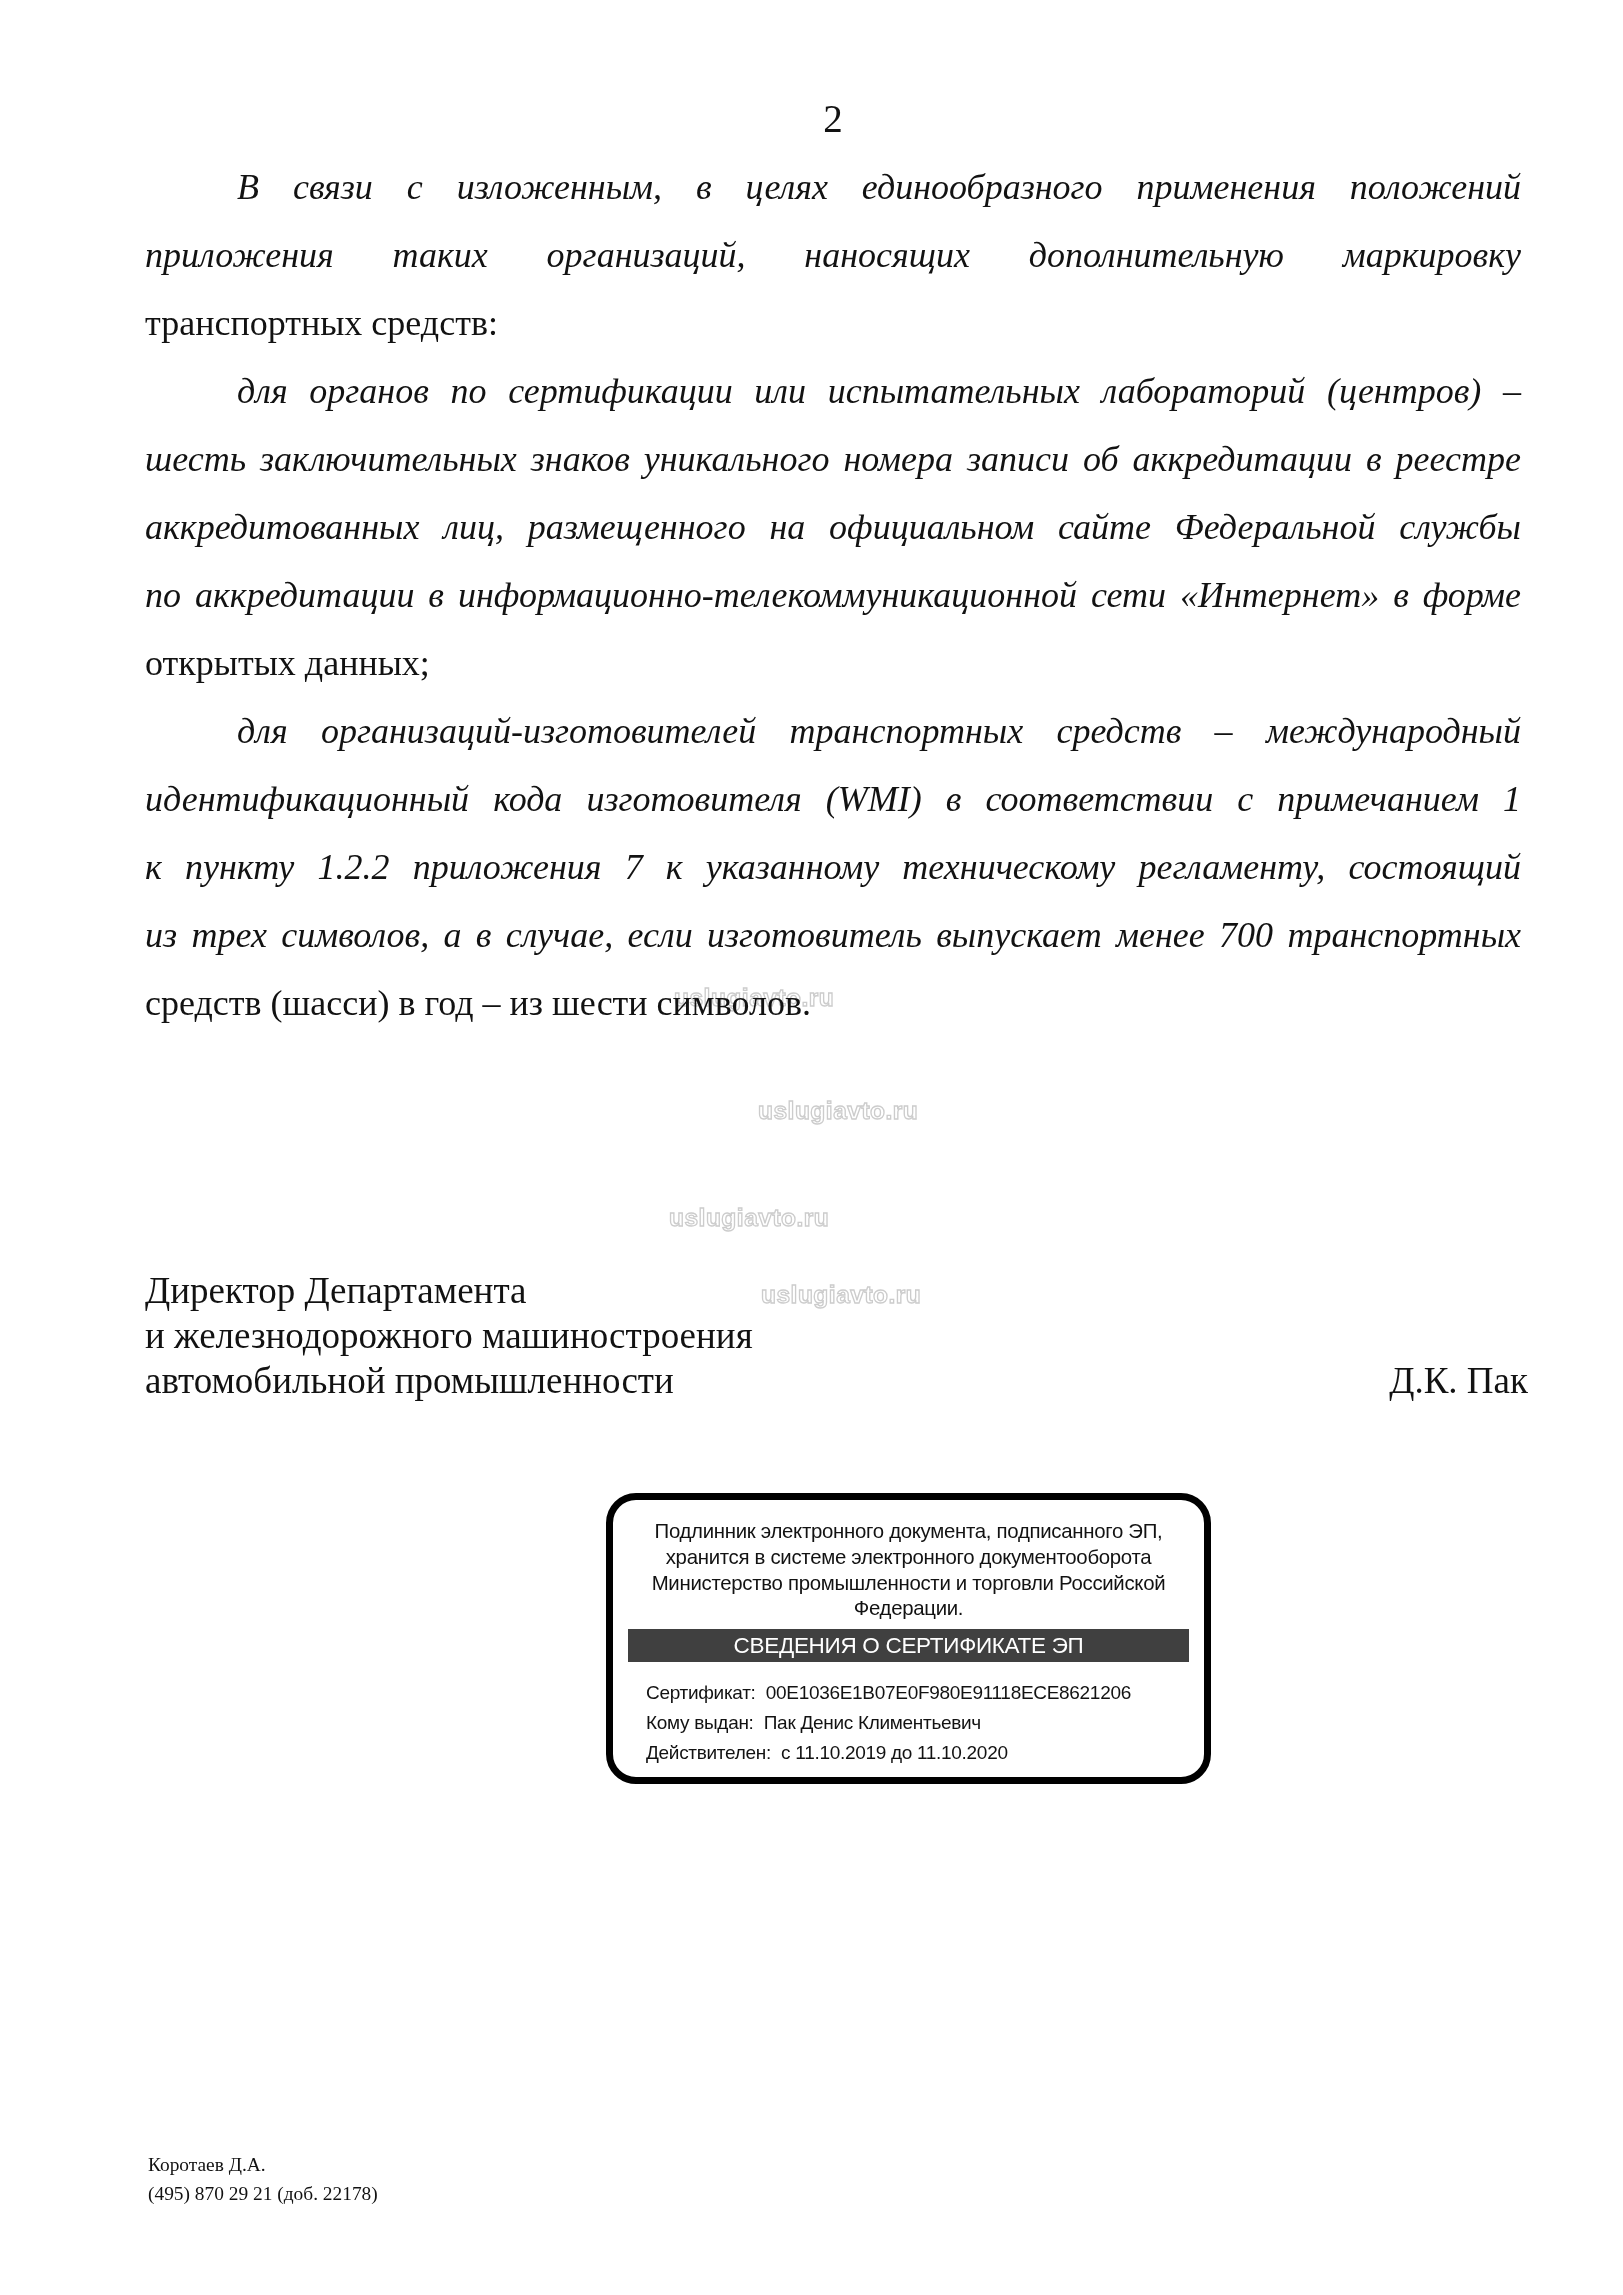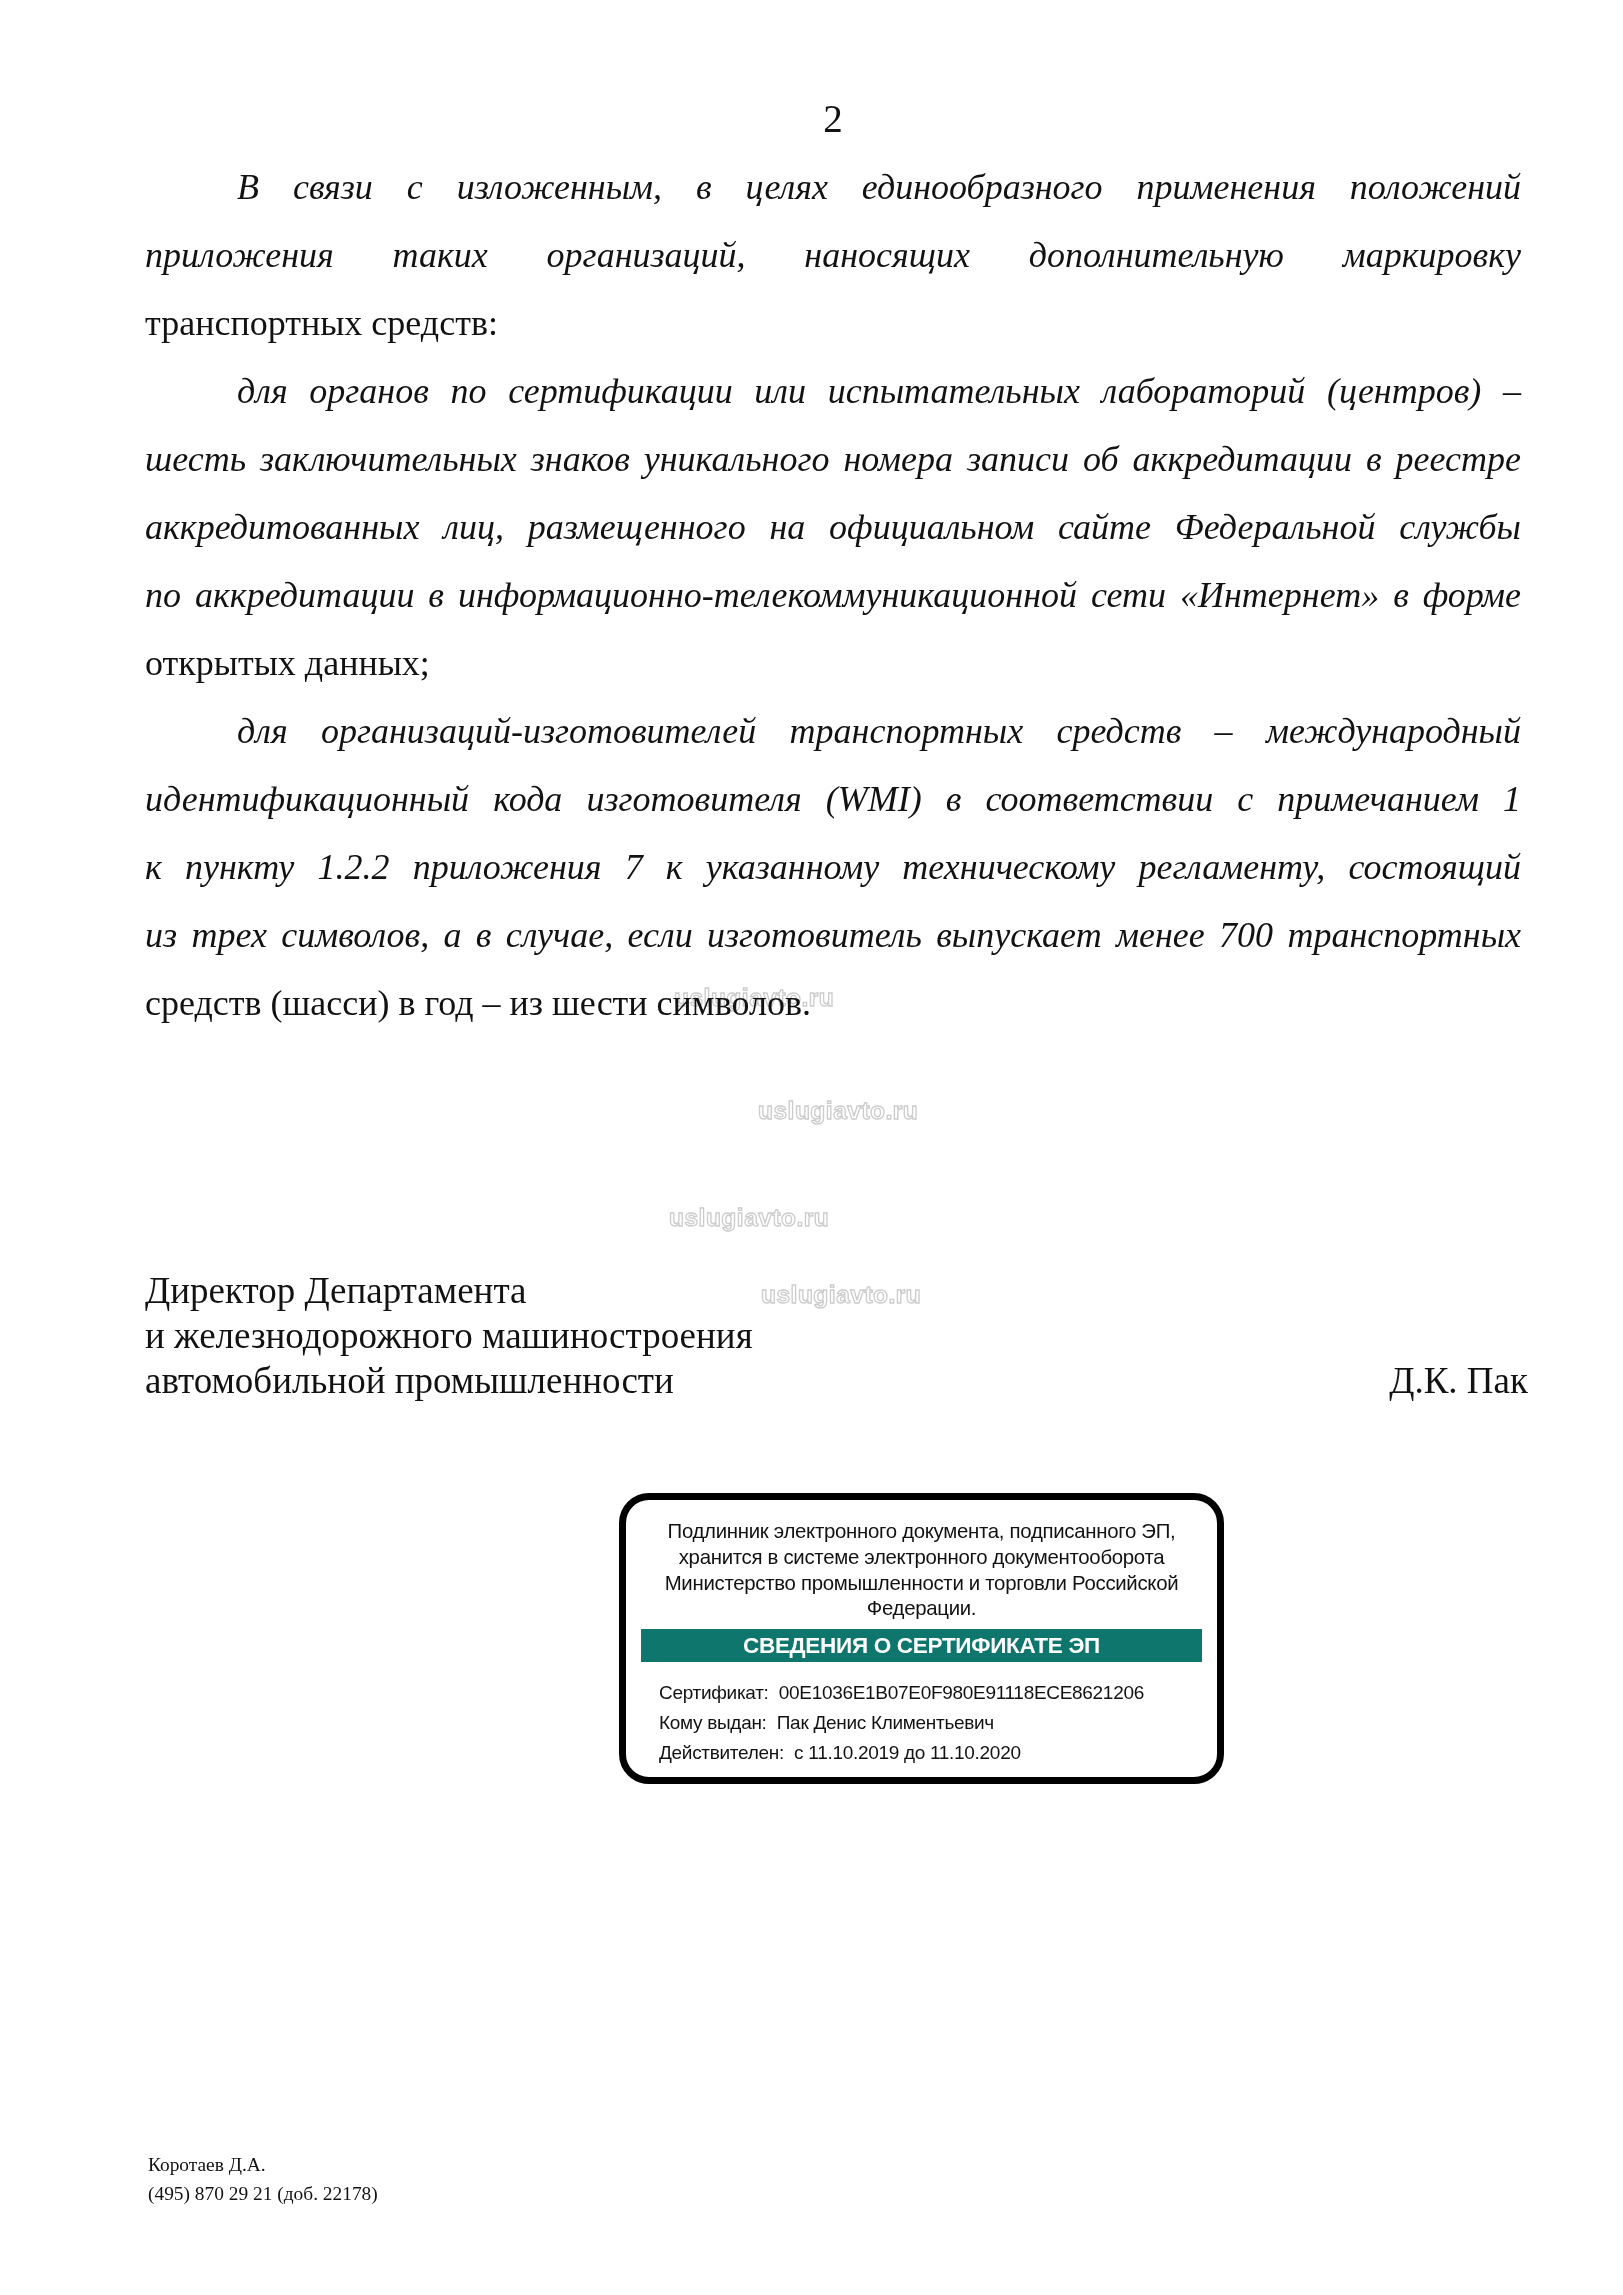--- a/index.html
+++ b/index.html
@@ -52,43 +52,43 @@
   }
   .signer-name {
     position: absolute;
     top: 1358px; right: 95px;
     font-size: 37px; line-height: 45px;
     z-index: 1;
   }
 
   .stamp {
     position: absolute;
-    left: 619px; top: 1493px;
+    left: 606px; top: 1493px;
     width: 605px; height: 291px;
     box-sizing: border-box;
     border: 7.2px solid #000000;
     border-radius: 30px;
     background: #ffffff;
     font-family: "Liberation Sans", sans-serif;
     z-index: 2;
   }
   .stamp-intro {
     margin: 19.4px 14.3px 0 14.3px;
     text-align: center;
     font-size: 20.4px; line-height: 25.6px;
     letter-spacing: -0.3px;
   }
   .stamp-bar {
     margin: 7.2px 15.3px 0 15.3px;
     height: 33px;
-    background: #0f766e;
+    background: #404040;
     color: #ffffff;
     text-align: center;
     font-size: 22.5px; line-height: 33px;
-    font-weight: bold;
+    font-weight: normal;
     letter-spacing: -0.3px;
   }
   .stamp-fields {
     margin: 16.4px 10.2px 0 33px;
     font-size: 19px; line-height: 30px;
     letter-spacing: -0.3px;
   }
   .stamp-field-value { margin-left: 10.2px; }
 
   .footer {

